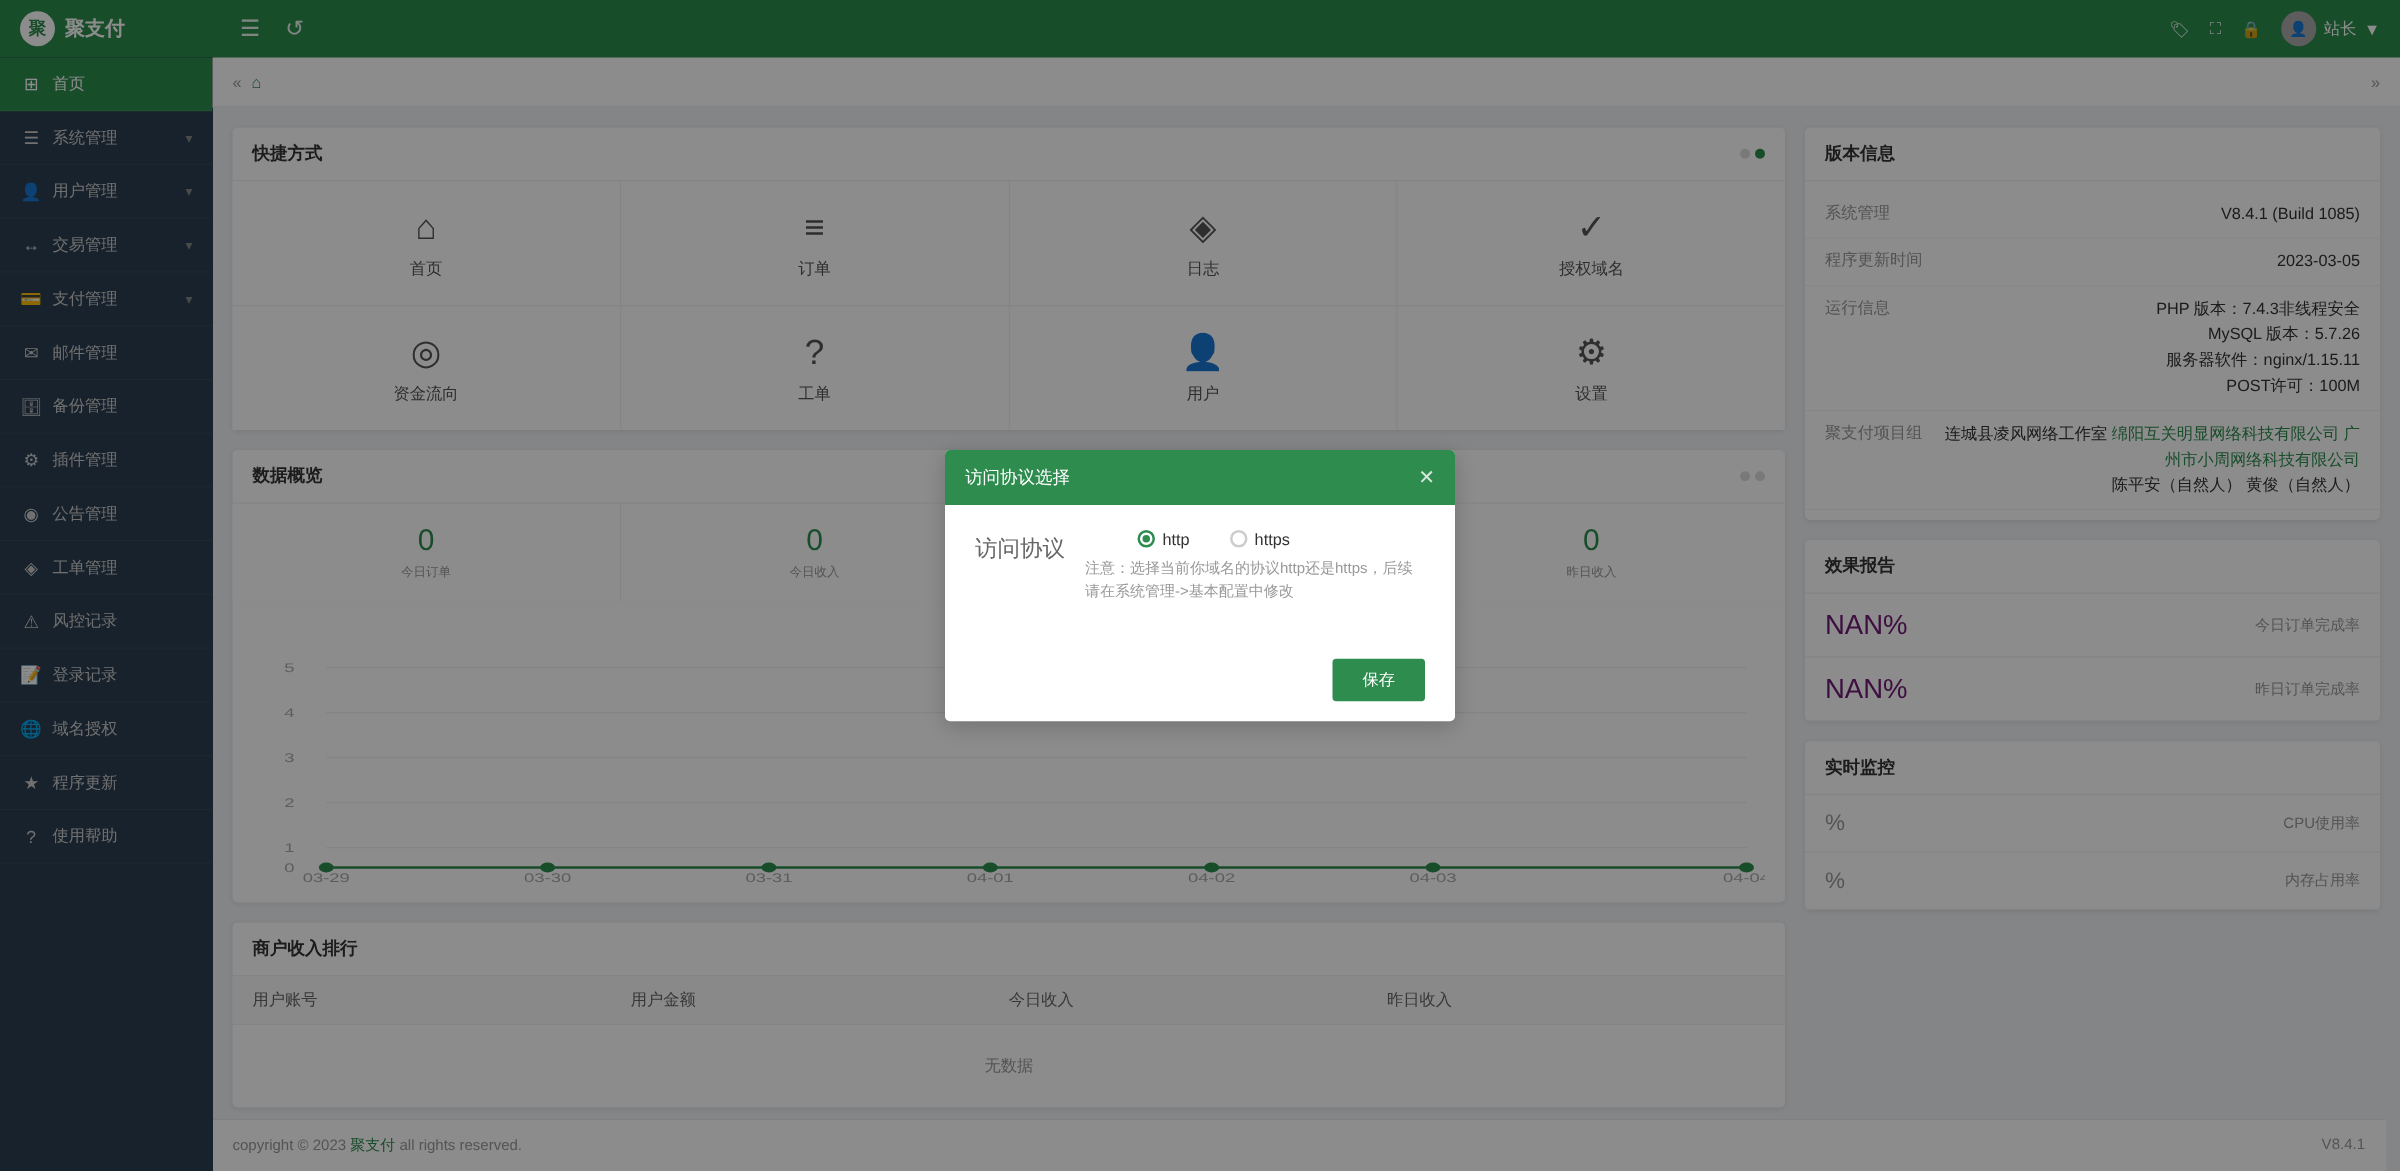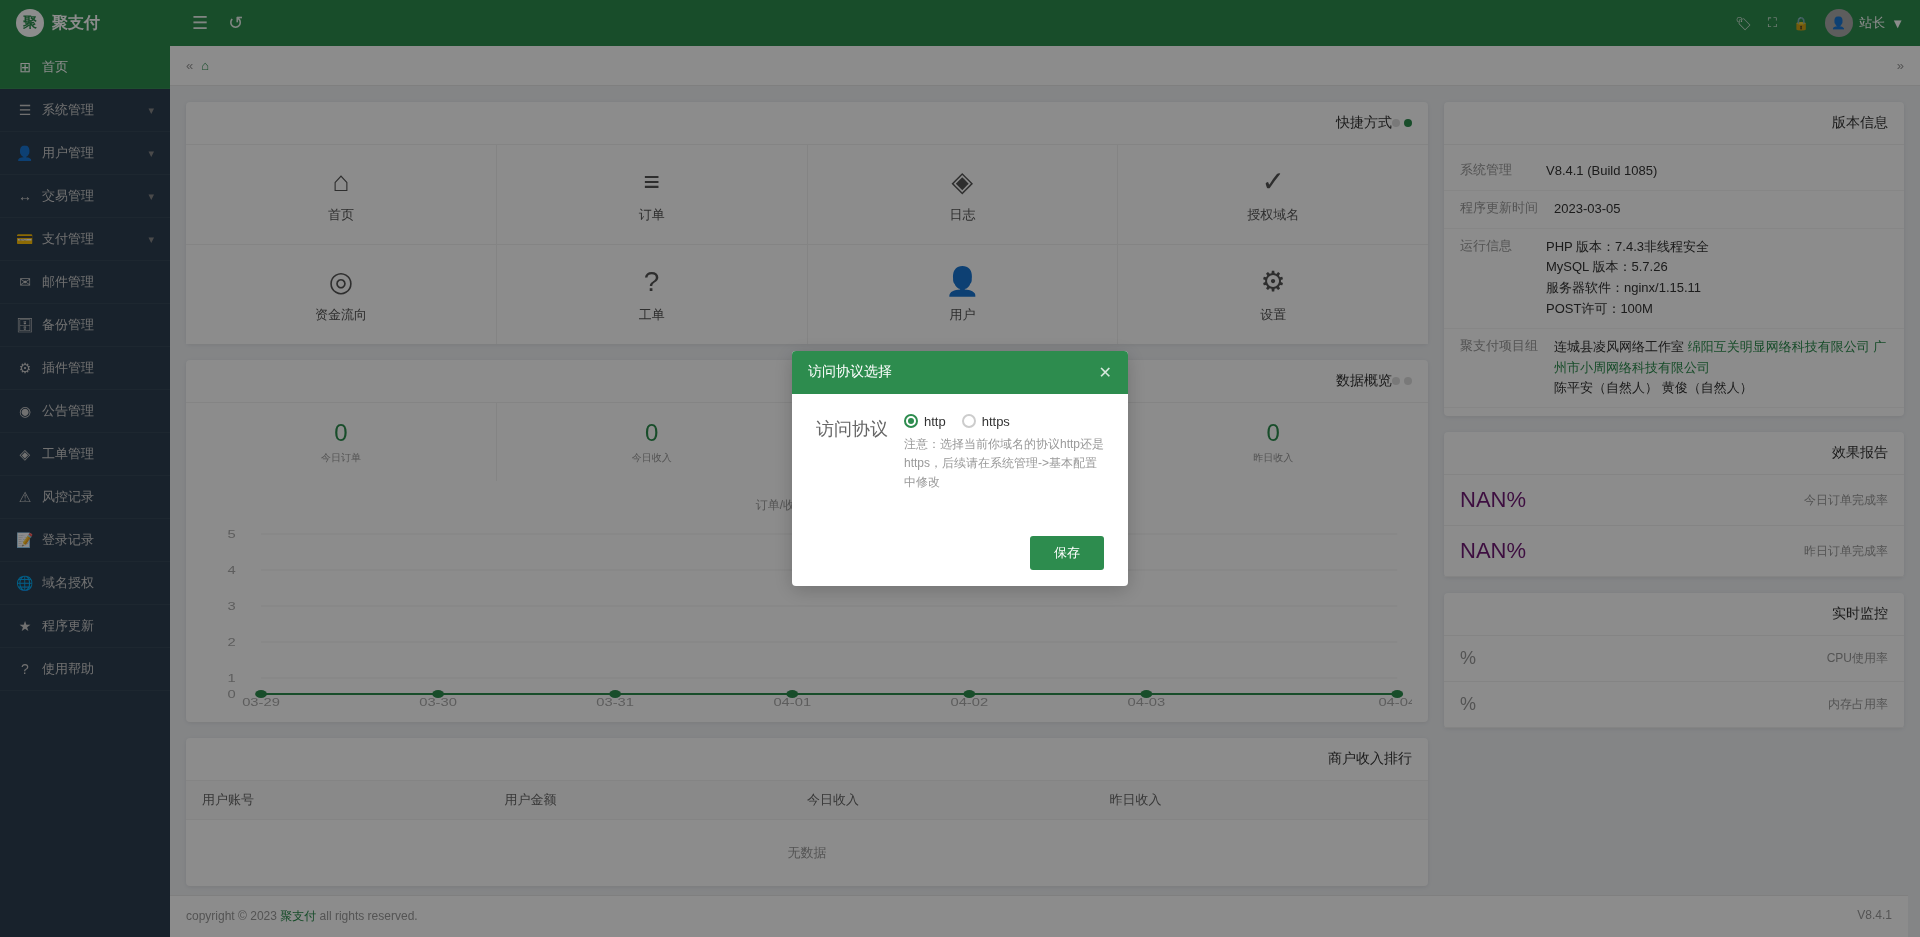--- a/index.html
+++ b/index.html
@@ -87,25 +87,25 @@
 
     
     .card {
       background: #fff;
       border-radius: 4px;
       box-shadow: 0 1px 4px rgba(0,0,0,0.08);
     }
     .card-header {
       display: flex;
       align-items: center;
-      justify-content: flex-end;
+      justify-content: space-between;
       padding: 12px 16px;
       border-bottom: 1px solid #f0f0f0;
       font-size: 14px;
-      font-weight: 400;
+      font-weight: 700;
     }
     .card-dots { display: flex; gap: 4px; }
     .dot { width: 8px; height: 8px; border-radius: 50%; background: #ddd; }
     .dot.active { background: #2d8c4e; }
 
     
     .quick-grid {
       display: grid;
       grid-template-columns: repeat(4, 1fr);
       gap: 1px;
@@ -163,21 +163,21 @@
     
     .version-table { padding: 8px 0; }
     .version-row {
       display: flex;
       padding: 8px 16px;
       border-bottom: 1px solid #f5f5f5;
       font-size: 13px;
       gap: 16px;
     }
     .version-label { color: #999; min-width: 70px; }
-    .version-value { color: #333; flex: 1; line-height: 1.6; }
+    .version-value { color: #333; flex: 1; line-height: 1.6; text-align: right; }
     .version-link { color: #2d8c4e; cursor: pointer; }
 
     
     .effect-item {
       padding: 12px 16px;
       border-bottom: 1px solid #f0f0f0;
       display: flex;
       align-items: center;
       justify-content: space-between;
     }
@@ -218,40 +218,40 @@
       top: 0; left: 0; right: 0; bottom: 0;
       background: rgba(0,0,0,0.45);
       z-index: 200;
       display: flex;
       align-items: center;
       justify-content: center;
     }
     .modal {
       background: #fff;
       border-radius: 4px;
-      width: 336px;
+      width: 408px;
       box-shadow: 0 4px 20px rgba(0,0,0,0.2);
       overflow: hidden;
     }
     .modal-header {
       background: #2d8c4e;
       color: #fff;
       padding: 12px 16px;
       display: flex;
       align-items: center;
       justify-content: space-between;
       font-size: 14px;
       font-weight: 500;
     }
     .modal-close { cursor: pointer; font-size: 16px; opacity: 0.8; }
     .modal-body { padding: 20px 24px; }
     .modal-row { display: flex; align-items: flex-start; gap: 16px; margin-bottom: 12px; }
     .modal-field-label { color: #666; font-size: 18px; min-width: 60px; padding-top: 3px; }
     .modal-field-content { flex: 1; }
-    .radio-group { display: flex; align-items: center; gap: 16px; }
+    .radio-group { display: flex; align-items: center; gap: 32px; margin-left: 42px; }
     .radio-item { display: flex; align-items: center; gap: 6px; cursor: pointer; font-size: 13px; color: #333; }
     .radio-circle {
       width: 14px; height: 14px;
       border: 2px solid #ccc;
       border-radius: 50%;
       display: flex; align-items: center; justify-content: center;
     }
     .radio-circle.checked { border-color: #2d8c4e; }
     .radio-circle.checked::after {
       content: '';

